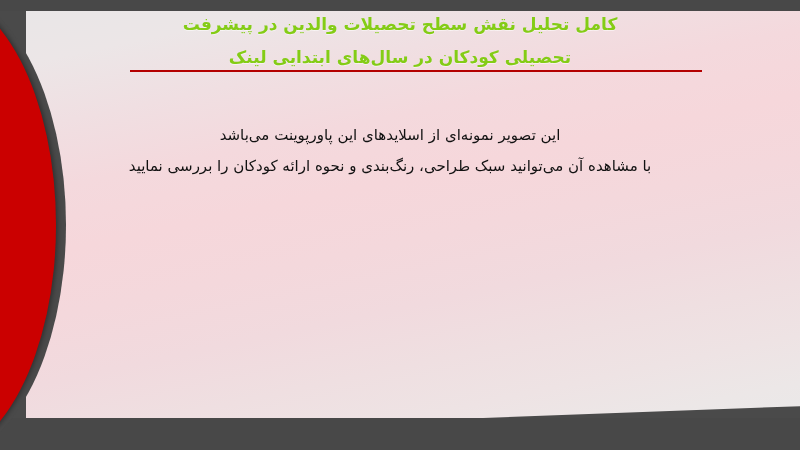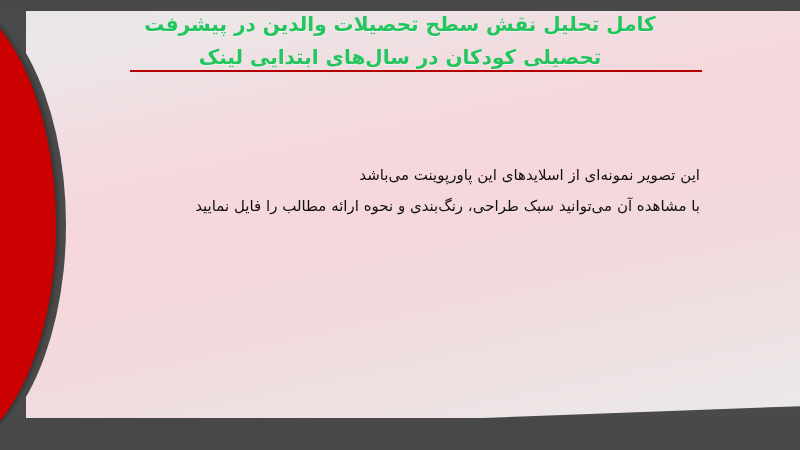--- a/index.html
+++ b/index.html
@@ -146,22 +146,22 @@
   
   .title-block {
     position: absolute;
     left: 0;
     top: 8px;
     width: 800px;
     text-align: center;
     z-index: 5;
   }
   .title-line {
-    color: #22c55e;
-    font-size: 20px;
+    color: #84cc16;
+    font-size: 17px;
     font-weight: bold;
     line-height: 33px;
     letter-spacing: 0px;
     text-shadow: 0 1px 0 rgba(255,255,255,0.5);
     white-space: nowrap;
   }
   .title-rule {
     position: absolute;
     left: 130px;
     top: 70px;
@@ -170,23 +170,22 @@
     background: #b40000;
     z-index: 5;
   }
 
   
   .body-block {
     position: absolute;
     right: 100px;
     top: 120px;
     width: 620px;
-    text-align: right;
+    text-align: center;
     z-index: 5;
-    margin-top: 40px;
   }
   .body-line {
     color: #111111;
     font-size: 15px;
     line-height: 31px;
     white-space: nowrap;
   }
 </style>
 </head>
 <body>
@@ -212,16 +211,16 @@
   </div>
 
   <div class="title-block">
     <div class="title-line">کامل تحلیل نقش سطح تحصیلات والدین در پیشرفت</div>
     <div class="title-line">تحصیلی کودکان در سال‌های ابتدایی لینک</div>
   </div>
   <div class="title-rule"></div>
 
   <div class="body-block">
     <div class="body-line">این تصویر نمونه‌ای از اسلایدهای این پاورپوینت می‌باشد</div>
-    <div class="body-line">با مشاهده آن می‌توانید سبک طراحی، رنگ‌بندی و نحوه ارائه مطالب را فایل نمایید</div>
+    <div class="body-line">با مشاهده آن می‌توانید سبک طراحی، رنگ‌بندی و نحوه ارائه کودکان را بررسی نمایید</div>
   </div>
 
 </div>
 
 </body></html>

